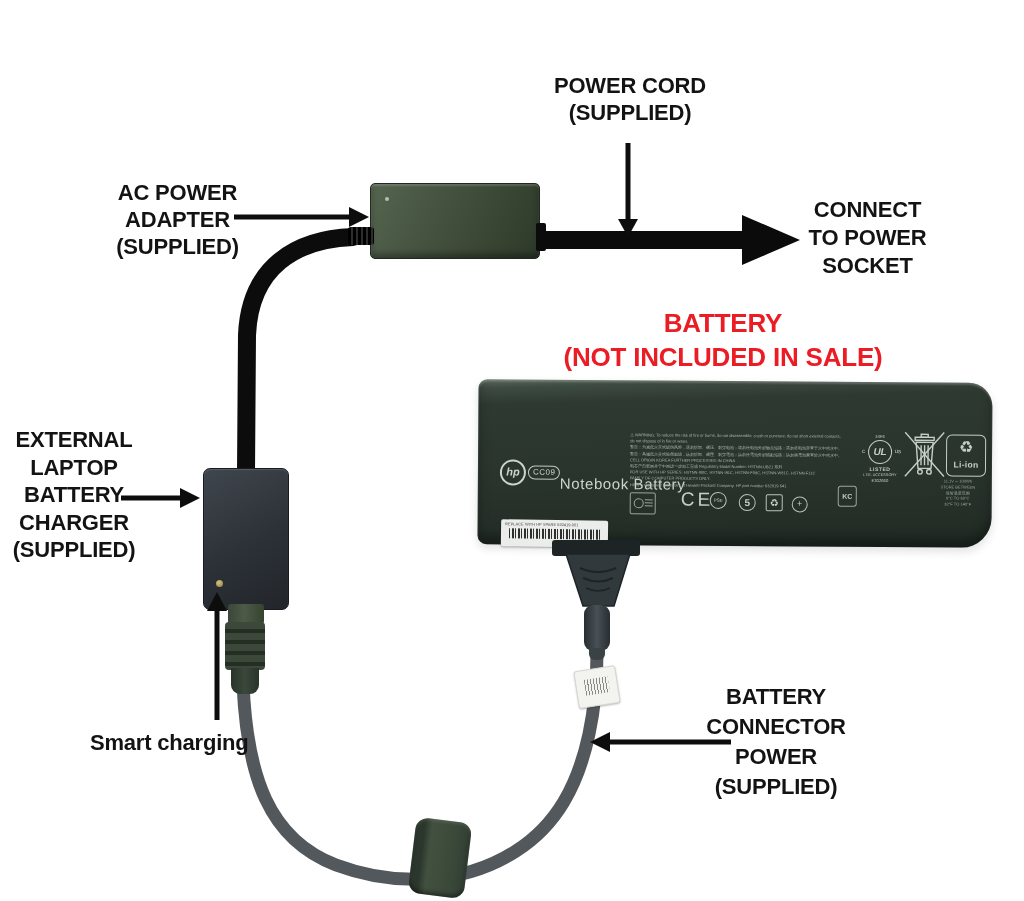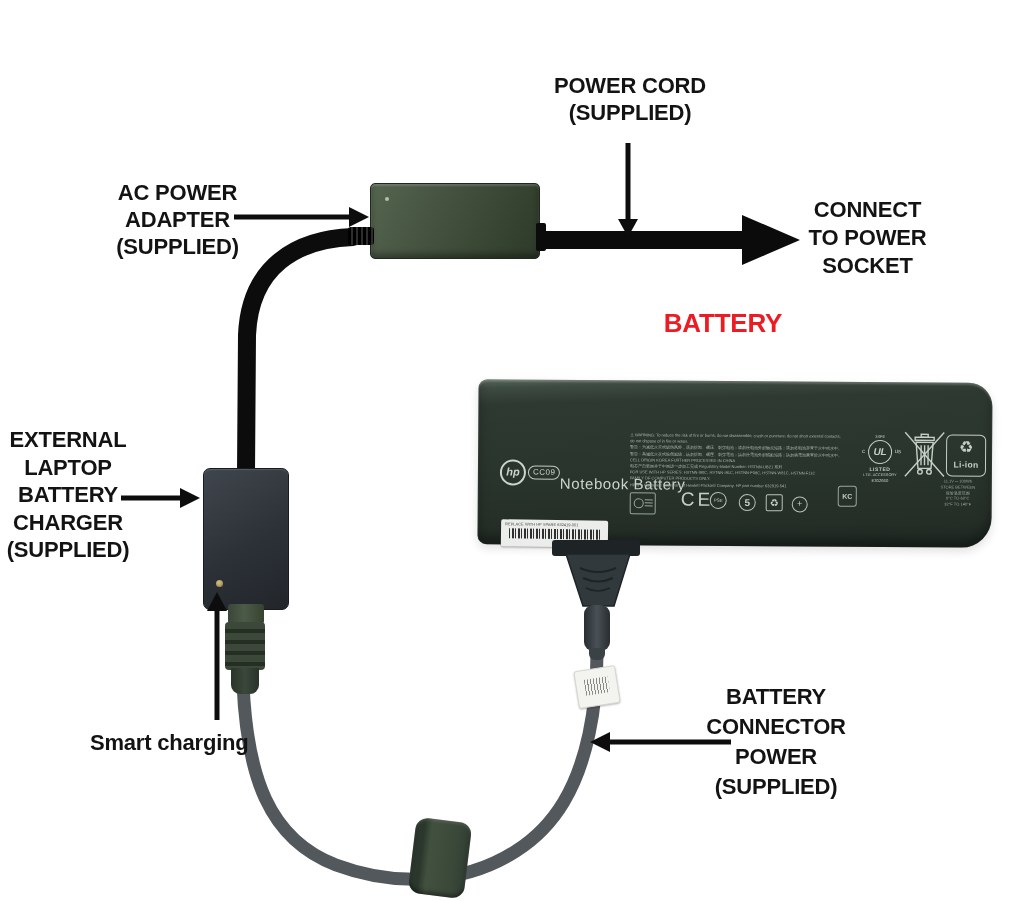--- a/index.html
+++ b/index.html
@@ -236,23 +236,24 @@
   </div>
 
   <div class="lbl" style="left:790px;top:196px;width:155px;line-height:28px;">
     <span>CONNECT</span>
     <span>TO POWER</span>
     <span>SOCKET</span>
   </div>
 
   <div class="lbl red" style="left:533px;top:306px;width:380px;">
     <span>BATTERY</span>
-  </div>
-
-  <div class="lbl" style="left:4px;top:426px;width:128px;line-height:27.5px;">
+    <span>(NOT INCLUDED IN SALE)</span>
+  </div>
+
+  <div class="lbl" style="left:10px;top:426px;width:128px;line-height:27.5px;">
     <span>EXTERNAL</span>
     <span>LAPTOP</span>
     <span>BATTERY</span>
     <span>CHARGER</span>
     <span>(SUPPLIED)</span>
   </div>
 
   <div class="lbl left" style="left:90px;top:729px;width:200px;line-height:27.5px;">
     <span>Smart charging</span>
   </div>

